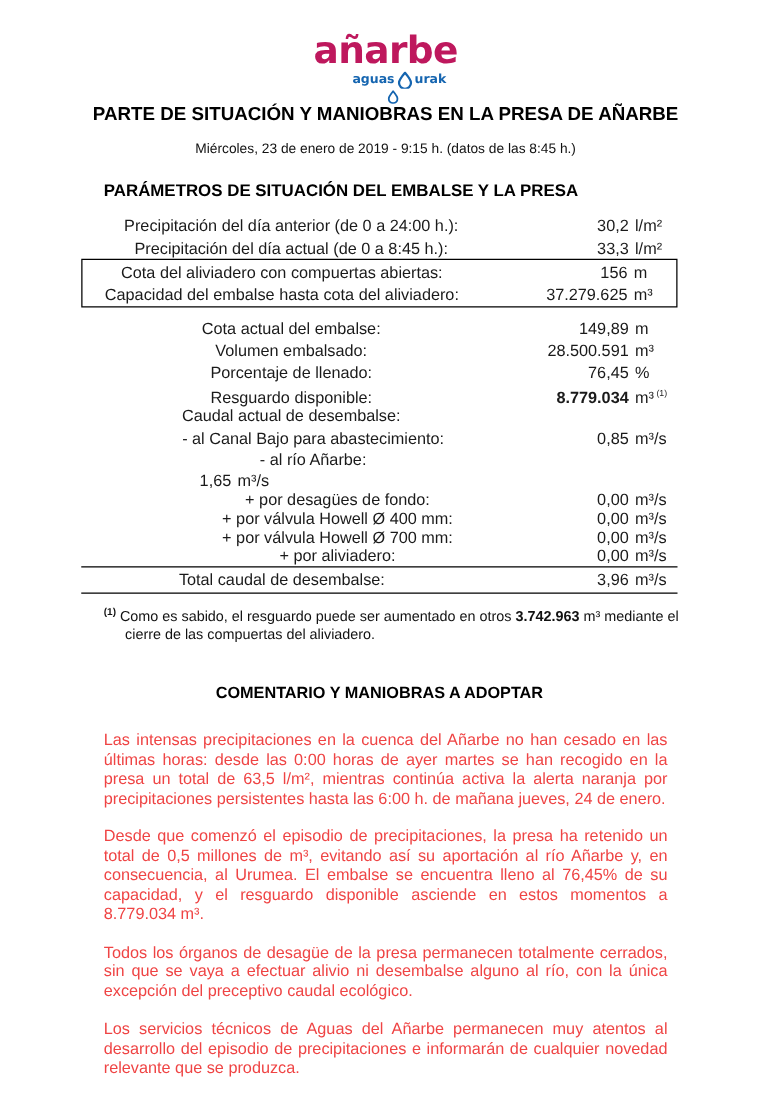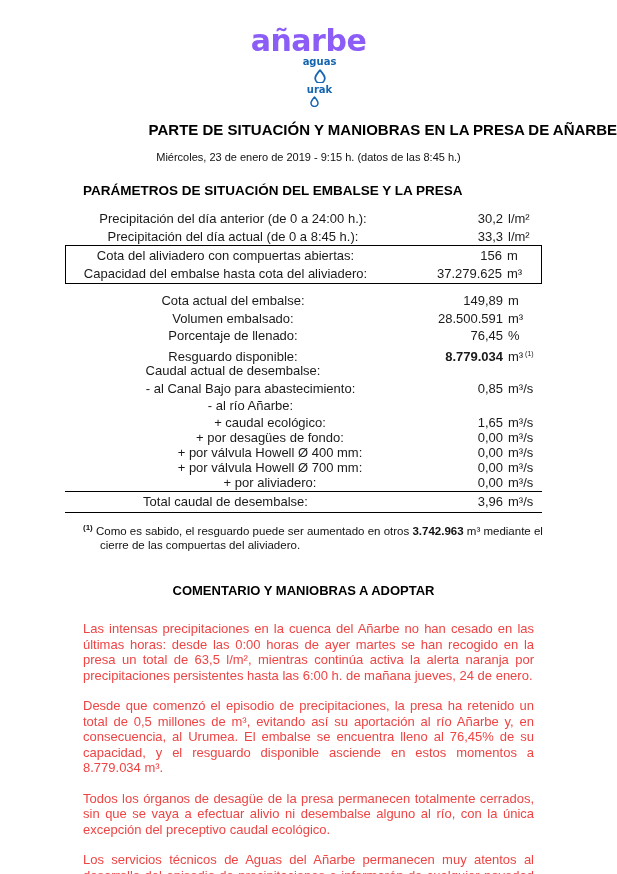--- a/index.html
+++ b/index.html
@@ -10,33 +10,33 @@
     color: #1a1a1a;
     overflow: hidden;
   }
   .page { width: 617px; height: 874px; padding-top: 26px; position: relative; }
 
   
   .logo { text-align: center; line-height: 1; }
   .logo-word {
     font-family: "DejaVu Sans", sans-serif;
     font-weight: bold; font-size: 30px; letter-spacing: -0.5px;
-    color: #8b5cf6;
+    color: #be185d;
   }
   .logo-sub {
     margin-top: 1px; margin-left: 22px;
     display: flex; align-items: center; justify-content: center; gap: 2px;
     font-family: "DejaVu Sans", sans-serif;
-    font-weight: bold; font-size: 10px; color: #1565b0; flex-direction: column;
+    font-weight: bold; font-size: 10px; color: #1565b0;
   }
   .logo-drop-small { display: block; margin: 1px auto 0 auto; position: relative; left: 6px; }
 
   
   .doc-title {
-    margin-top: 14px; text-align: right;
+    text-align: center;
     font-size: 15px; font-weight: bold; color: #000;
   }
   .doc-date { margin-top: 13px; text-align: center; font-size: 11px; color: #111; }
 
   
   .content { width: 477px; margin: 0 auto 0 65px; }
   .section-heading {
     margin: 20px 0 0 18px;
     font-size: 13.5px; font-weight: bold; color: #000;
   }
@@ -160,21 +160,20 @@
             <span class="lbl ind1">- al Canal Bajo para abastecimiento:</span>
             <span class="num">0,85</span>
             <span class="unit">m³/s</span>
           </div>
           <div class="row">
             <span class="lbl ind1">- al río Añarbe:</span>
             <span class="num"></span>
             <span class="unit"></span>
           </div>
           <div class="row compact">
-            <span class="lbl ind2">+ caudal ecológico:</span>
             <span class="num">1,65</span>
             <span class="unit">m³/s</span>
           </div>
           <div class="row compact">
             <span class="lbl ind2">+ por desagües de fondo:</span>
             <span class="num">0,00</span>
             <span class="unit">m³/s</span>
           </div>
           <div class="row compact">
             <span class="lbl ind2">+ por válvula Howell Ø 400 mm:</span>

